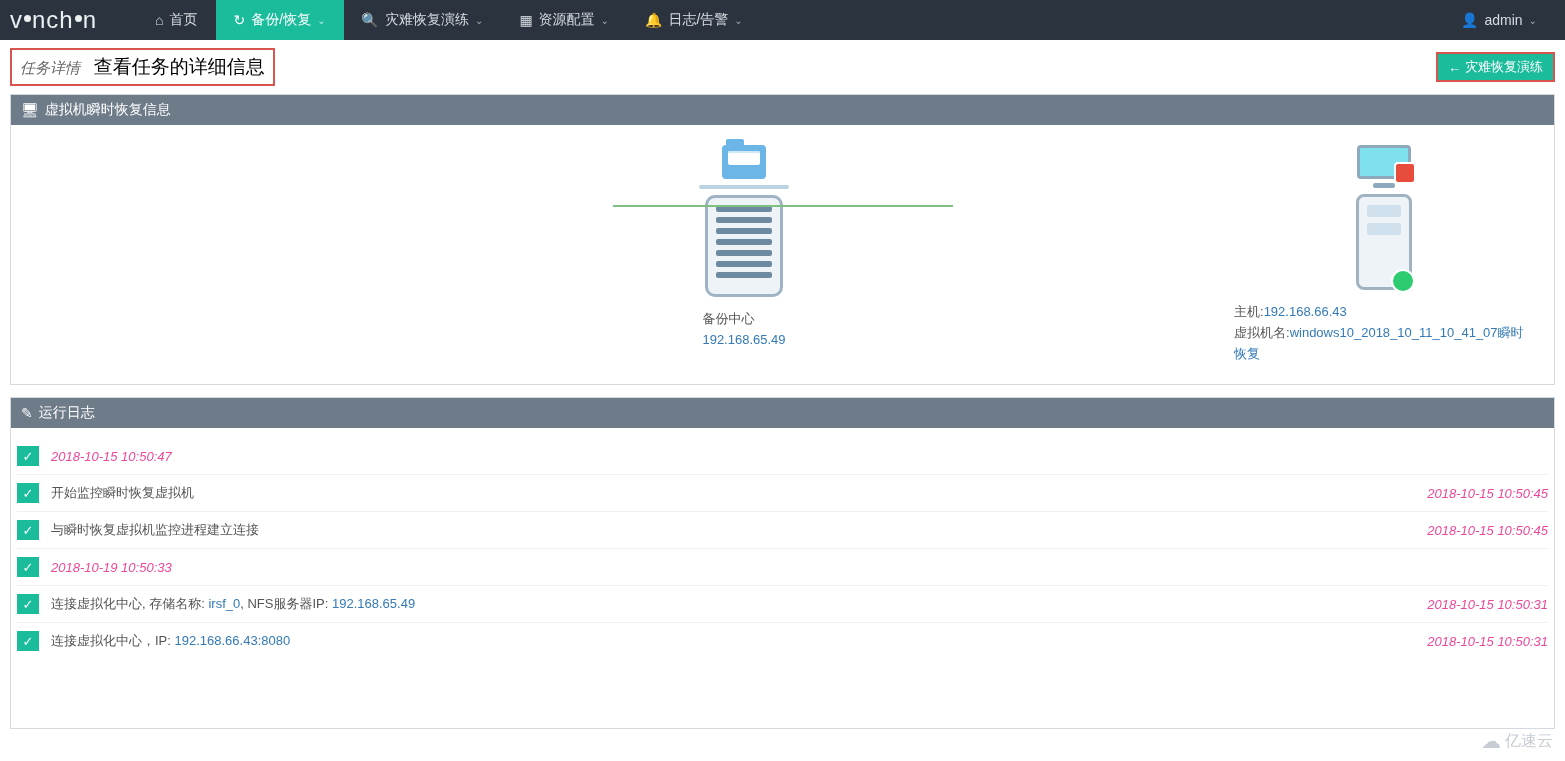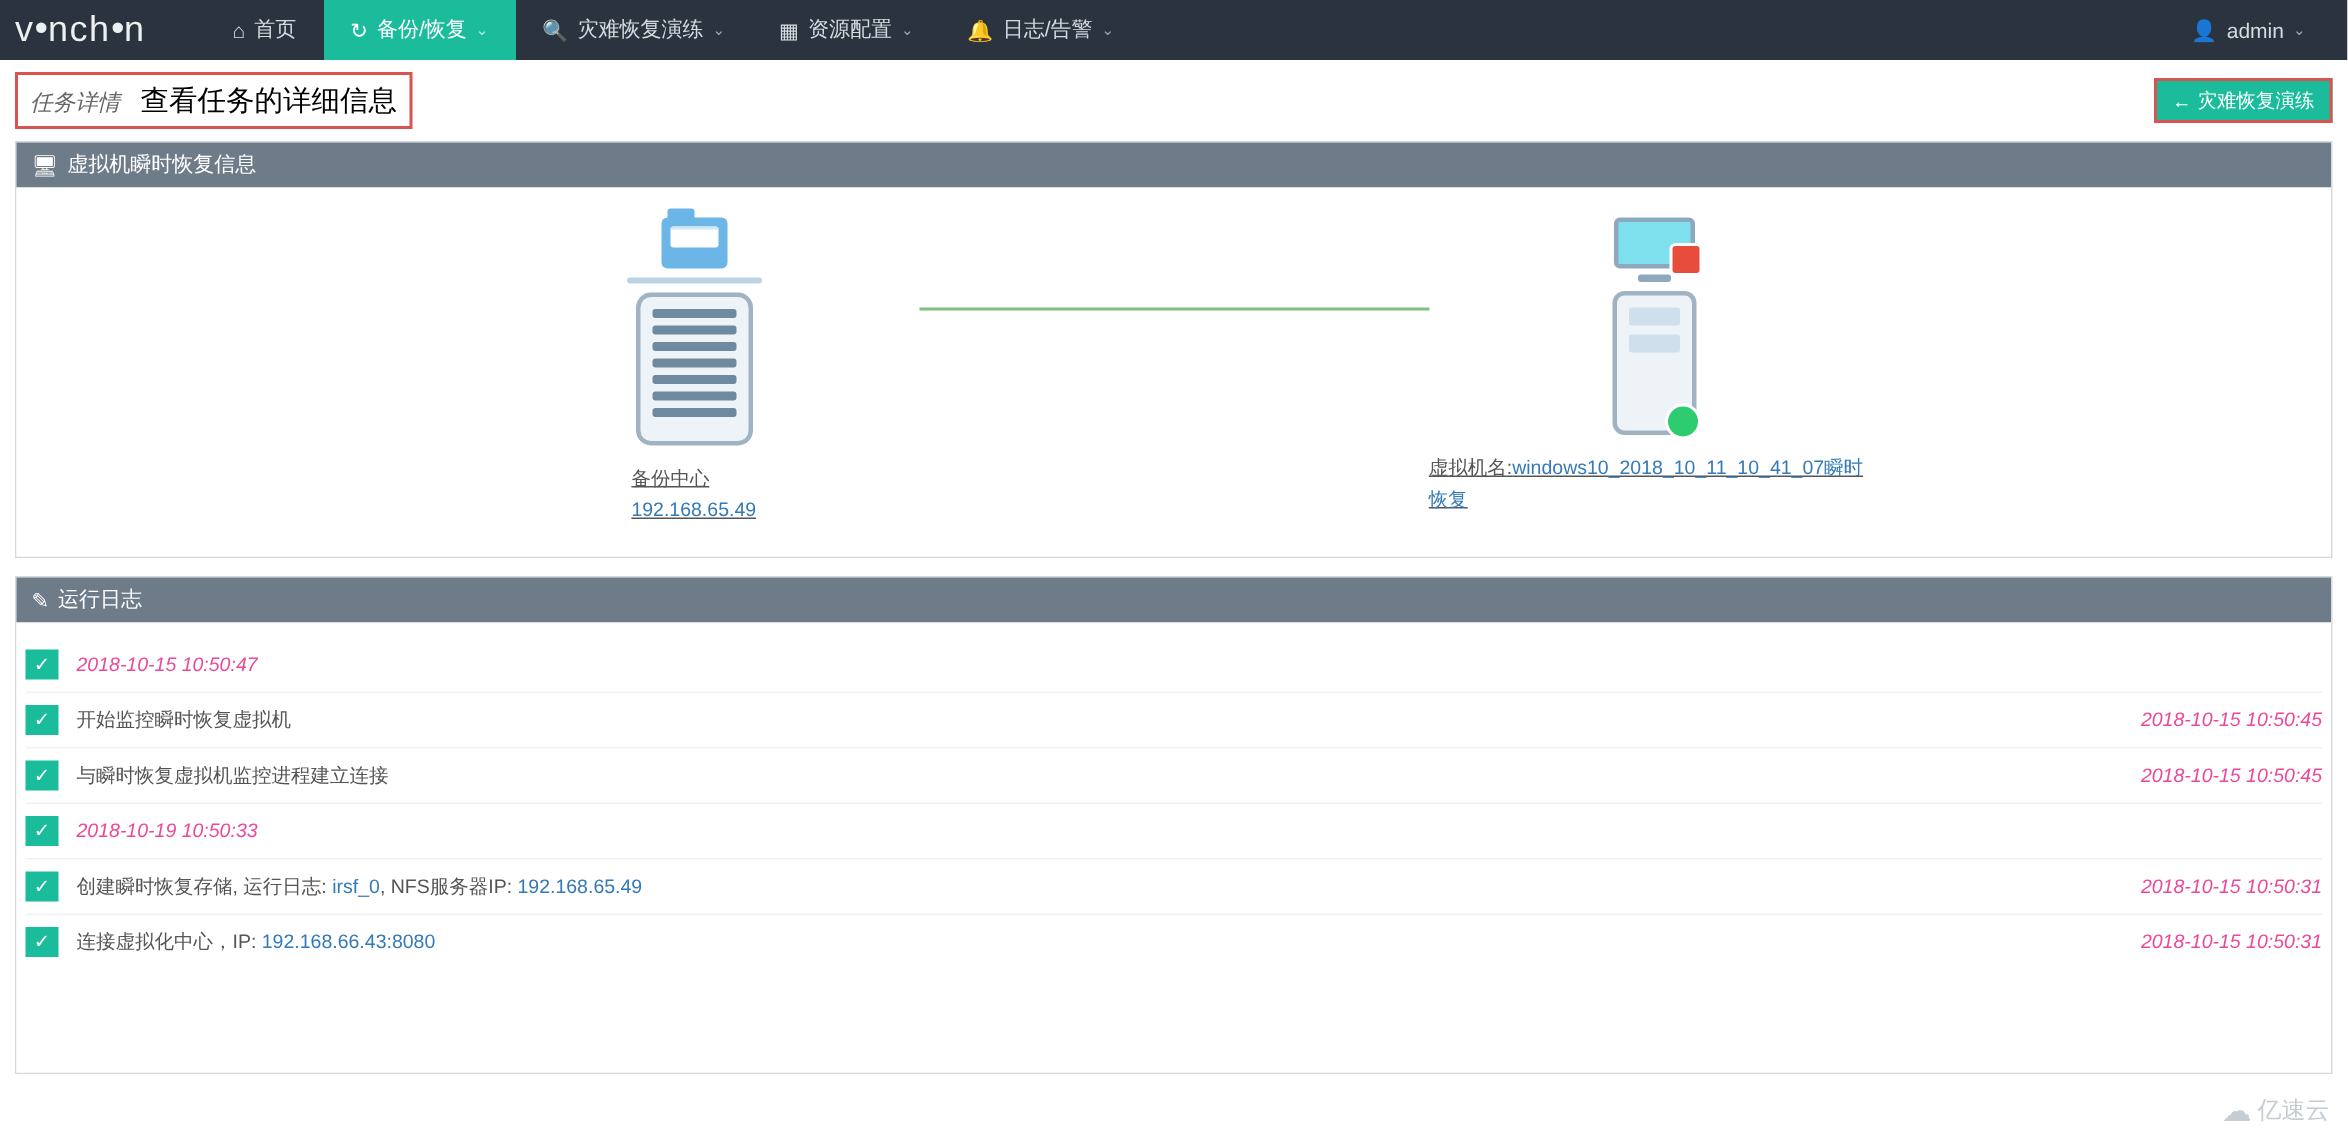--- a/index.html
+++ b/index.html
@@ -24,21 +24,21 @@
   .titlebar .btn-return { margin-left: auto; background: #1abc9c; color: #fff; border: 2px solid #d9534f; padding: 4px 10px; display:inline-flex; align-items:center; cursor:pointer; font-size:13px;}
   .titlebar .btn-return .icon { margin-right:4px; }
   
   
   .panel { margin: 0 10px 12px 10px; border:1px solid #d3d9df; }
   .panel-head { background: #6e7b88; color: #fff; padding: 6px 10px; display:flex; align-items:center; font-size:14px;}
   .panel-head .icon { margin-right:6px; }
   .panel-body { padding: 20px; background: #fff; }
   
   
-  .diagram { display:flex; align-items:flex-start; justify-content:center; gap: 340px; position:relative;text-decoration:underline; }
+  .diagram { display:flex; align-items:flex-start; justify-content:flex-end; gap: 340px; position:relative; }
   .diagram::before { content:""; position:absolute; top:60px; left:50%; width:340px; margin-left:-170px; border-top:2px solid #7fbf7f; }
   .diagram-col { display:flex; flex-direction:column; align-items:center; width:300px; }
   .diagram .caption { margin-top:12px; font-size:13px; color:#555; text-align:left; line-height:1.6;}
   .diagram .caption a { color:#337ab7; text-decoration:none; }
   
   
   .ico-storage { display:flex; flex-direction:column; align-items:center; }
   .ico-storage .folder { width:44px; height:34px; background:#6bb6e6; border-radius:4px; position:relative; margin-bottom:6px;}
   .ico-storage .folder::before{content:"";position:absolute;top:-6px;left:4px;width:18px;height:8px;background:#6bb6e6;border-radius:2px;}
   .ico-storage .folder::after{content:"";position:absolute;top:6px;left:6px;right:6px;height:14px;background:#fff;border-radius:2px;box-shadow:0 4px 0 -2px #cfe7f6 inset;}
@@ -149,20 +149,23 @@
         </div>
       </div>
       <div class="diagram-col">
         <div class="ico-host">
           <div class="monitor"></div>
             <div class="stand"></div>
             <div class="tower"></div>
         </div>
         <div class="caption" style="align-self:flex-start;">
           <div>
+            <span>主机:</span><a href="#">192.168.66.43</a>
+          </div>
+          <div>
             <span>虚拟机名:</span><a href="#">windows10_2018_10_11_10_41_07瞬时恢复</a>
           </div>
         </div>
       </div>
     </div>
   </div>
 </div>
 
 <div class="panel">
   <div class="panel-head">
@@ -183,21 +186,21 @@
         <div class="check">✓</div>
         <div class="msg"><span>与瞬时恢复虚拟机监控进程建立连接</span></div>
         <div class="ts">2018-10-15 10:50:45</div>
       </div>
       <div class="log-row">
         <div class="check">✓</div>
         <div class="ts">2018-10-19 10:50:33</div>
       </div>
       <div class="log-row">
         <div class="check">✓</div>
-        <div class="msg"><span>创建瞬时恢复存储, 运行日志: </span><a href="#">irsf_0</a><span>, NFS服务器IP: </span><a href="#">192.168.65.49</a></div>
+        <div class="msg"><span>连接虚拟化中心, 存储名称: </span><a href="#">irsf_0</a><span>, NFS服务器IP: </span><a href="#">192.168.65.49</a></div>
         <div class="ts">2018-10-15 10:50:31</div>
       </div>
       <div class="log-row">
         <div class="check">✓</div>
         <div class="msg"><span>连接虚拟化中心，IP: </span><a href="#">192.168.66.43:8080</a></div>
         <div class="ts">2018-10-15 10:50:31</div>
       </div>
     </div>
 </div>
 

